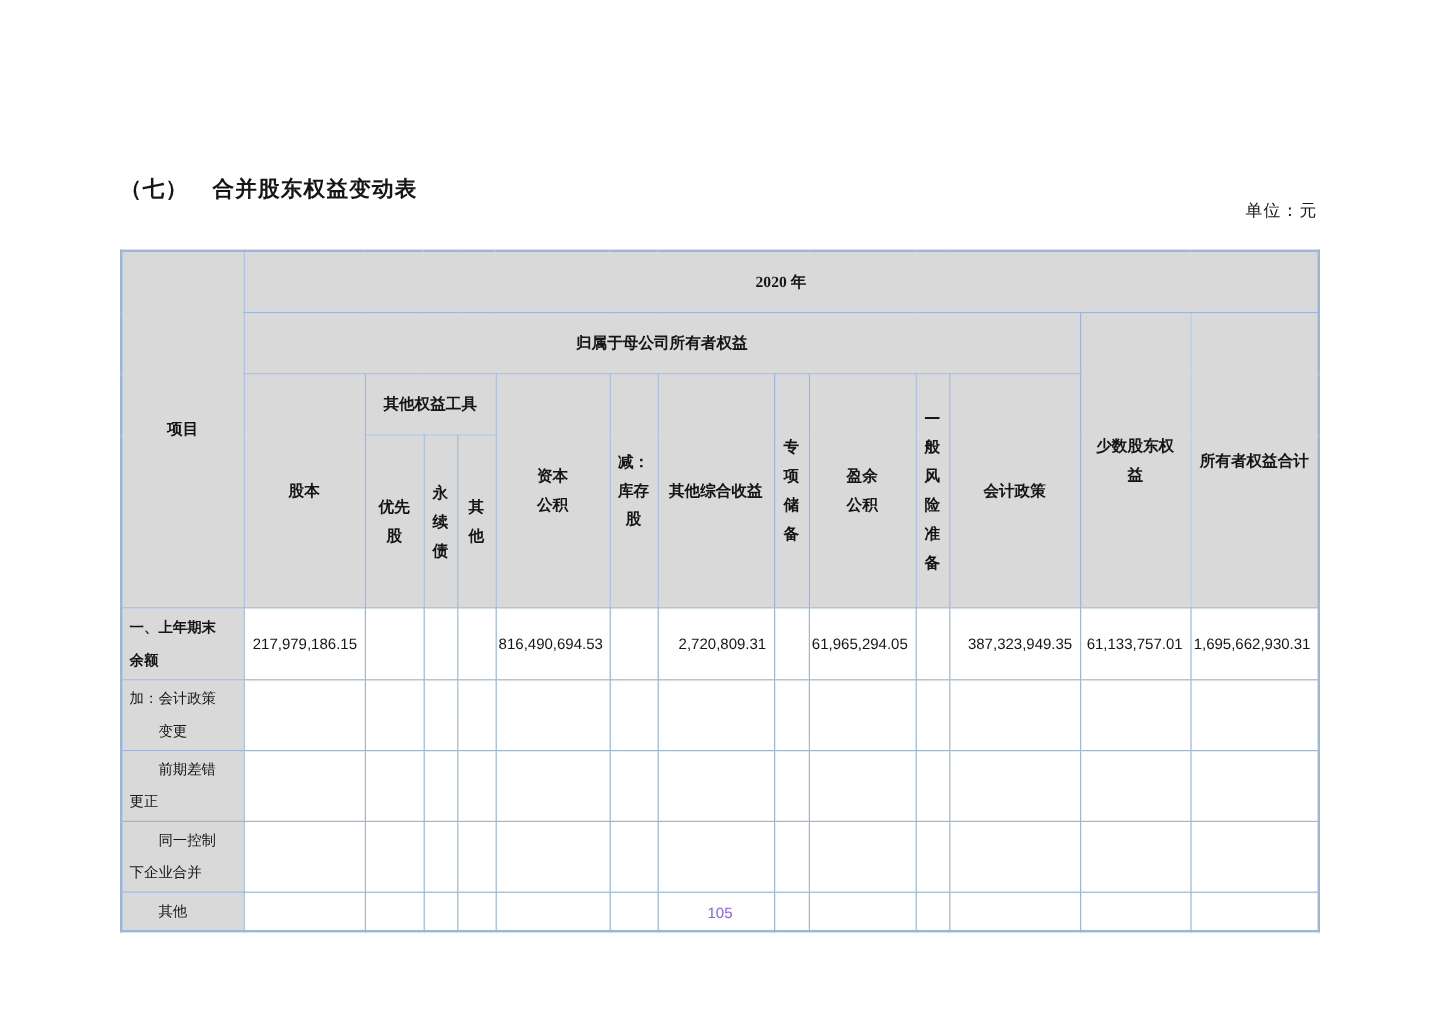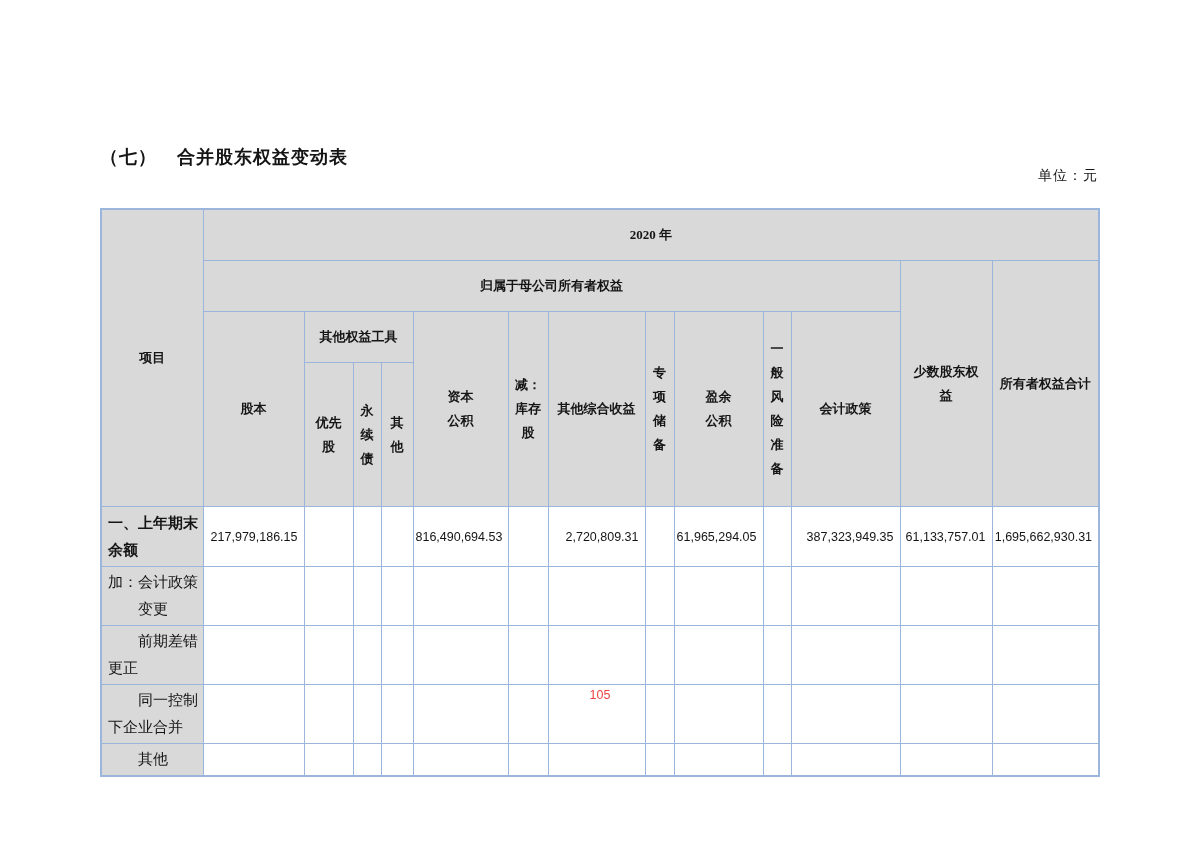--- a/index.html
+++ b/index.html
@@ -25,31 +25,31 @@
     border:1px solid #9bb6da;
     vertical-align:middle;
     white-space:pre-wrap;
     overflow:hidden;
   }
   table.equity th {
     background:#d9d9d9; font-weight:bold; font-size:13px;
     text-align:center; line-height:24px; padding:13px 1px;
   }
   td.row-label {
-    background:#d9d9d9; font-size:15px; line-height:27px;
+    background:#d9d9d9; font-size:12px; line-height:27px;
     text-align:left; padding:2px 3px 2px 6px;
   }
   tr.r0 td.row-label { font-weight:bold; }
   td.num {
     background:#ffffff; font-family:"Liberation Sans","DejaVu Sans",sans-serif;
     font-size:12.5px; text-align:right; padding:0 6px 0 2px;
   }
   .page-number {
-    position:absolute; top:688px; left:0; width:100%; text-align:center;
-    font-size:12.5px; font-family:"Liberation Sans","DejaVu Sans",sans-serif; color:#ef4444;
+    position:absolute; top:754px; left:0; width:100%; text-align:center;
+    font-size:12.5px; font-family:"Liberation Sans","DejaVu Sans",sans-serif; color:#8b5cf6;
   }
 </style>
 </head>
 <body>
 
 <div class="doc-title">
   <span class="sec-num">（七）</span><span>合并股东权益变动表</span>
 </div>
 
 <div class="unit-label">单位：元</div>

